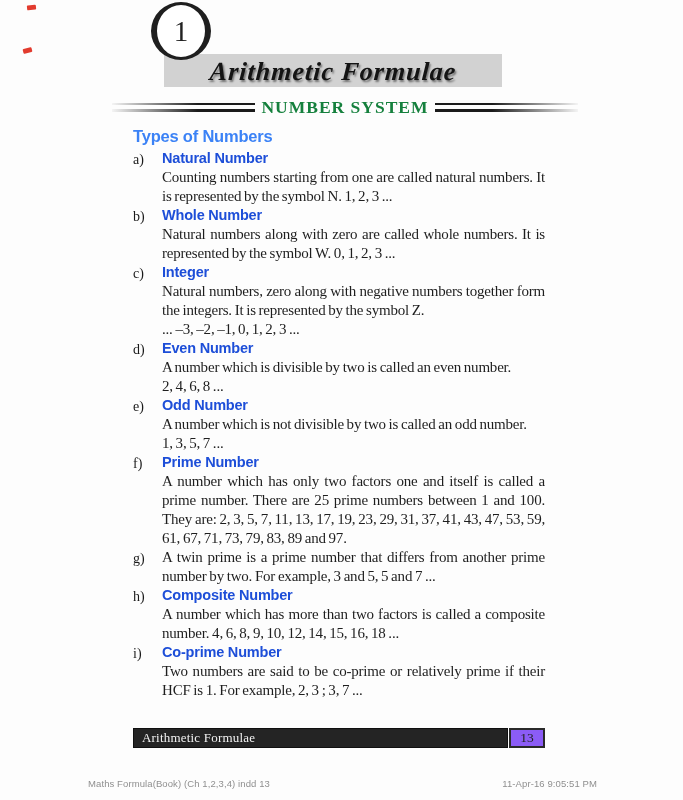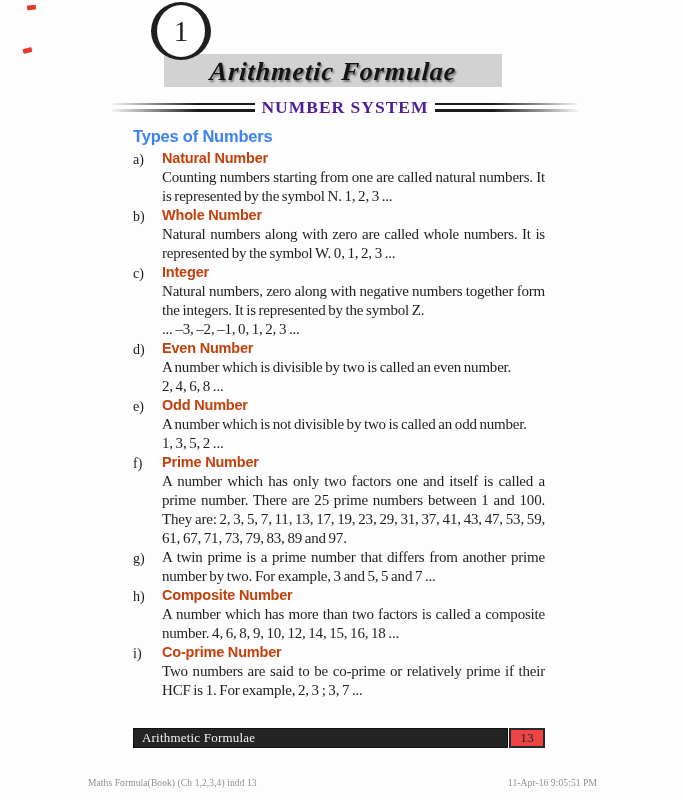--- a/index.html
+++ b/index.html
@@ -43,21 +43,21 @@
     padding-top:2px;
   }
 
   
   .section-heading{
     position:absolute;left:112px;top:96px;width:466px;height:22px;
     display:flex;align-items:center;gap:4px;
   }
   .sh-text{
     font-family:"Liberation Serif", serif;font-weight:bold;font-size:17.5px;
-    letter-spacing:1px;color:#4c1d95;white-space:nowrap;padding:0 2px;
+    letter-spacing:1px;color:#15803d;white-space:nowrap;padding:0 2px;
   }
   .rule{flex:1;height:9px;position:relative;}
   .rule i{position:absolute;left:0;right:0;display:block;}
   .rule .l1{top:0;height:2px;}
   .rule .l2{bottom:0;height:3px;}
   .rule-left .l1,.rule-left .l2{background:linear-gradient(to left,#1b1b1b 0%,#1b1b1b 40%,rgba(27,27,27,0.04) 100%);}
   .rule-right .l1,.rule-right .l2{background:linear-gradient(to right,#1b1b1b 0%,#1b1b1b 40%,rgba(27,27,27,0.04) 100%);}
 
   
   .content{position:absolute;left:133px;top:127px;width:412px;}
@@ -67,51 +67,51 @@
     margin:0 0 3px 0;letter-spacing:-0.2px;
   }
   .item{display:flex;margin:0;}
   .item .letter{
     width:29px;flex:0 0 29px;
     font-size:14px;line-height:19px;color:#1a1a1a;padding-top:0.5px;
   }
   .ibody{flex:1;min-width:0;}
   .ibody h3{
     font-family:"Liberation Sans", sans-serif;
-    font-size:14.5px;font-weight:bold;color:#c2410c;
+    font-size:14.5px;font-weight:bold;color:#1d4ed8;
     margin:0;line-height:19px;letter-spacing:-0.2px;
   }
   .ibody p{
     margin:0;font-family:Liberation Serif, serif;
     font-size:15px;line-height:19px;color:#1e1e1e;
     text-align:justify;letter-spacing:-0.2px;word-spacing:-0.8px;
   }
   .ibody p.seq{text-align:left;}
 
   
   .footer-bar{
     position:absolute;left:133px;top:728px;width:412px;height:20px;
     display:flex;align-items:stretch;
   }
   .footer-bar .bar{
     flex:1;background:#242424;border:1px solid #101010;
     color:#f2f2f2;display:flex;align-items:center;
     font-size:13px;padding-left:8px;letter-spacing:0.2px;
   }
   .footer-bar .pagebox{
-    width:32px;flex:0 0 32px;background:#ef4444;border:2px solid #2a2a2a;
+    width:32px;flex:0 0 32px;background:#8b5cf6;border:2px solid #2a2a2a;
     margin-left:1px;display:flex;align-items:center;justify-content:center;
     font-size:13.5px;color:#222;
   }
 
   
   .imprint{
     position:absolute;left:88px;right:86px;top:778px;
     display:flex;justify-content:space-between;
-    font-family:Liberation Serif, serif;
+    font-family:Liberation Sans, sans-serif;
     font-size:9.5px;color:#8f8f8f;letter-spacing:0.1px;
   }
 </style>
 </head>
 <body>
 
 <div class="page">
 
   <div class="red-mark mark-a"></div>
   <div class="red-mark mark-b"></div>
@@ -171,21 +171,21 @@
         <p>A number which is divisible by two is called an even number.</p>
         <p class="seq">2, 4, 6, 8 ...</p>
       </div>
     </div>
 
     <div class="item">
       <span class="letter">e)</span>
       <div class="ibody">
         <h3>Odd Number</h3>
         <p>A number which is not divisible by two is called an odd number.</p>
-        <p class="seq">1, 3, 5, 2 ...</p>
+        <p class="seq">1, 3, 5, 7 ...</p>
       </div>
     </div>
 
     <div class="item">
       <span class="letter">f)</span>
       <div class="ibody">
         <h3>Prime Number</h3>
         <p>A number which has only two factors one and itself is called a prime number. There are 25 prime numbers between 1 and 100. They are: 2, 3, 5, 7, 11, 13, 17, 19, 23, 29, 31, 37, 41, 43, 47, 53, 59, 61, 67, 71, 73, 79, 83, 89 and 97.</p>
       </div>
     </div>

